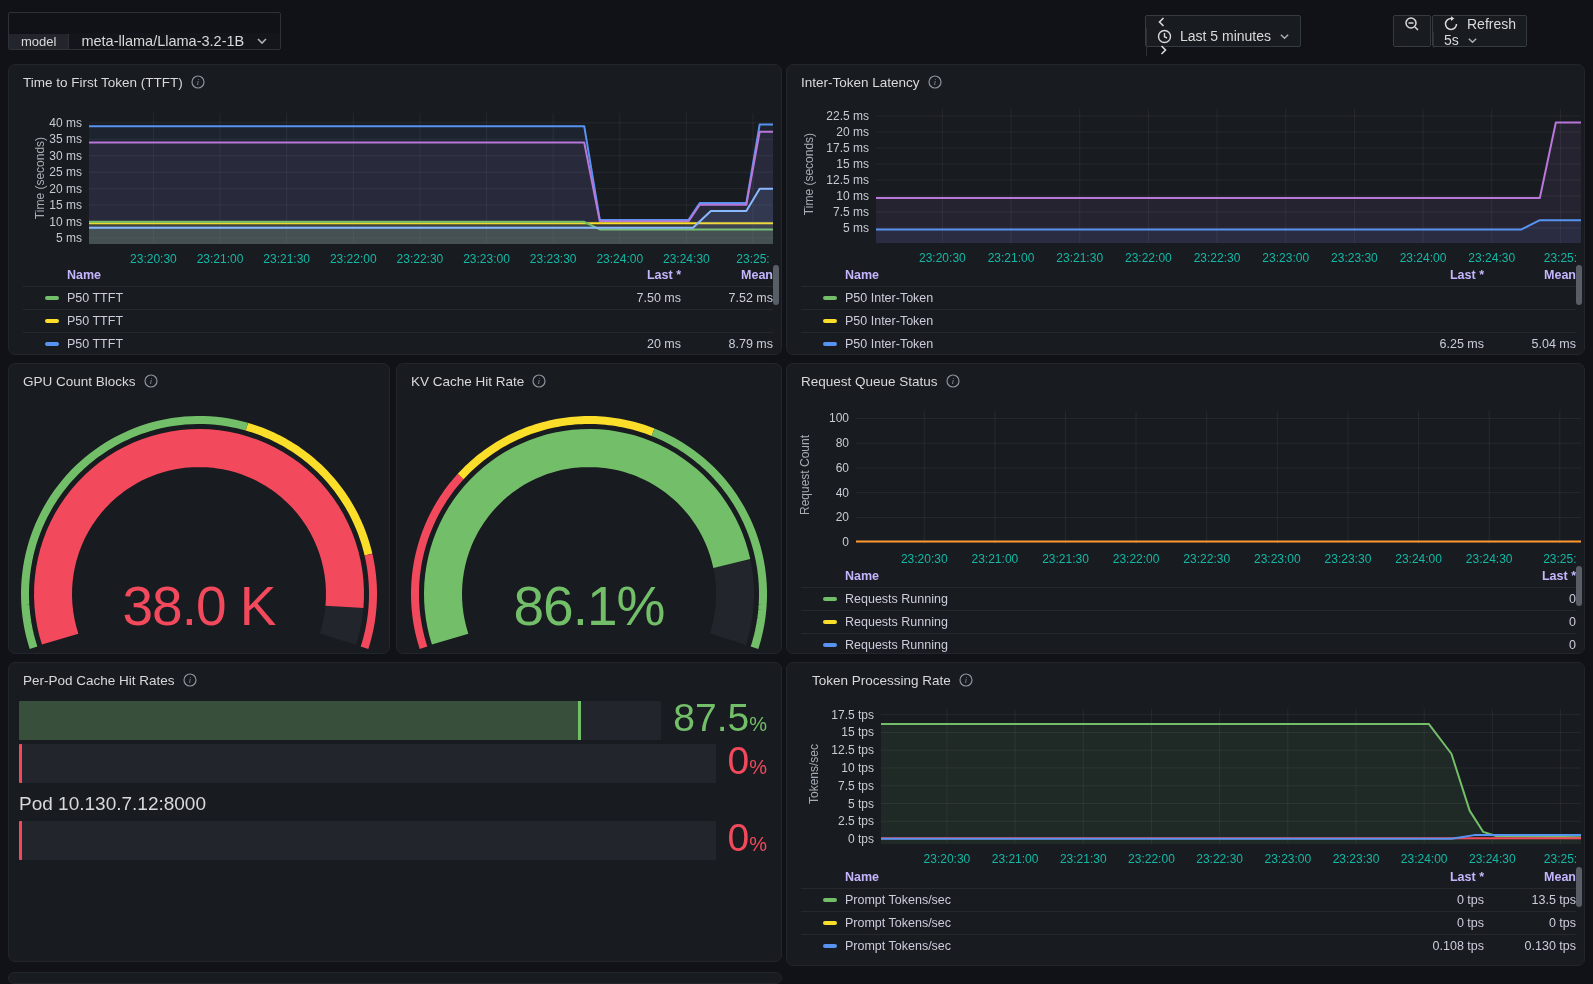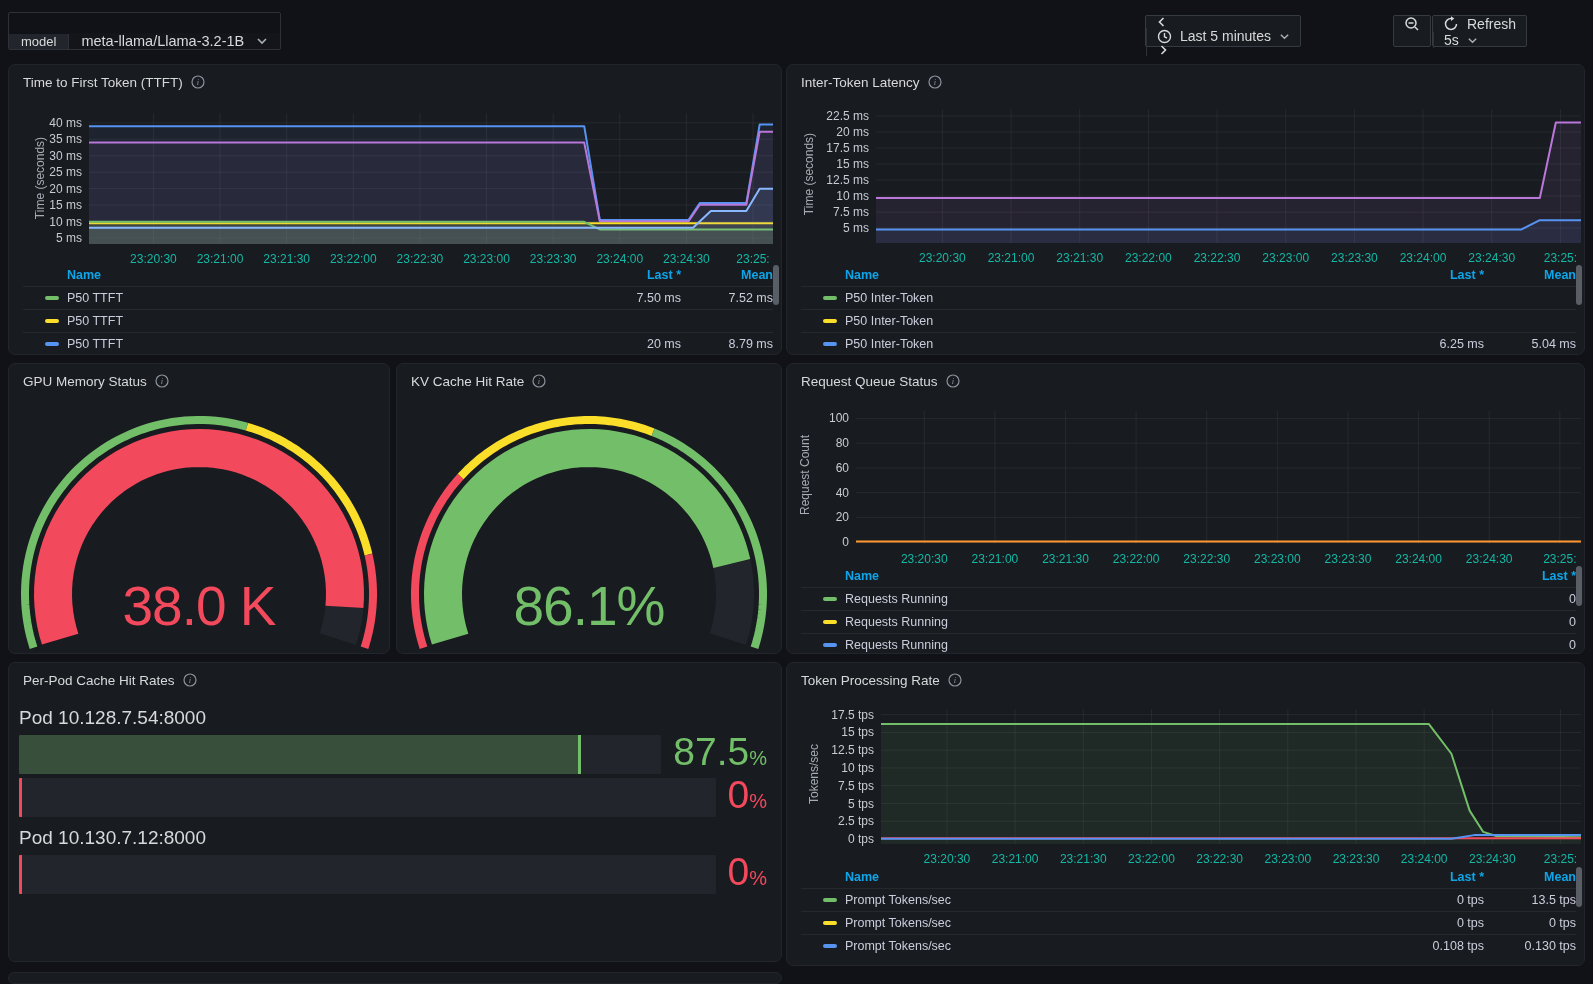--- a/index.html
+++ b/index.html
@@ -26,21 +26,21 @@
   .panel-title { font-size:13.5px; font-weight:500; color:#d8d9da; cursor:pointer; white-space:nowrap; }
   .info-icon { color:#8d939e; }
   
   .ylabel { position:absolute; font-size:12px; color:#a6adb6; transform:rotate(-90deg); transform-origin:center; white-space:nowrap; }
   .plot { position:absolute; }
   .plot svg { position:absolute; left:0; top:0; width:100%; height:100%; overflow:visible; }
   .ytick { position:absolute; right:calc(100% + 7px); font-size:12px; color:#c7ccd4; white-space:nowrap; transform:translateY(-50%); }
   .xtick { position:absolute; top:calc(100% + 8px); font-size:12px; color:#14b8a6; white-space:nowrap; transform:translateX(-50%); }
   .legend { position:absolute; left:14px; right:8px; }
   .lg-head, .lg-row { display:flex; align-items:center; height:23px; font-size:12.5px; }
-  .lg-head { color:#0ea5e9; font-weight:600; }
+  .lg-head { color:#c4b5fd; font-weight:600; }
   .lg-row { border-top:1px solid rgba(204,204,220,0.08); color:#ccccdc; cursor:pointer; }
   .lg-swatch { width:14px; height:4px; border-radius:2px; margin:0 8px 0 22px; flex:none; }
   .lg-head .lg-swatch { background:transparent !important; }
   .lg-name { flex:1; white-space:nowrap; overflow:hidden; }
   .lg-val { width:105px; text-align:right; white-space:nowrap; }
   .lg-val.mean { width:92px; }
   .lg-scroll { position:absolute; right:-6px; top:2px; width:6px; height:40px; background:#585d66; border-radius:3px; }
   
   .gauge { position:absolute; left:0; right:0; top:28px; bottom:0; }
   .gauge svg { position:absolute; left:0; top:0; }
@@ -304,21 +304,21 @@
         <span class="lg-name">P50 Inter-Token</span>
         <span class="lg-val">6.25 ms</span>
         <span class="lg-val mean">5.04 ms</span>
       </div>
       <div class="lg-scroll"></div>
     </div>
 </div>
 
 <div class="panel" style="left:8px;top:363px;width:382px;height:291px;">
   <div class="panel-header">
-    <span class="panel-title">GPU Memory Status</span>
+    <span class="panel-title">GPU Count Blocks</span>
     <span class="icon info-icon">
       <svg width="14" height="14" viewBox="0 0 14 14">
           <circle cx="7" cy="7" r="6" fill="none" stroke="#8d939e" stroke-width="1.2"></circle>
           <text x="7" y="10" font-size="8.5" text-anchor="middle" fill="#8d939e" font-family="Liberation Serif,serif" font-style="italic">i</text>
         </svg>
     </span>
   </div>
   <div class="gauge">
       <svg width="380" height="263" viewBox="0 0 380 263">
         <polyline points="24.52,255.77 22.68,249.77 21.07,243.70 19.68,237.58 18.51,231.42 17.56,225.22 16.83,218.98 16.33,212.73 16.06,206.46 16.01,200.19 16.19,193.91 16.59,187.65 17.22,181.41 18.08,175.19 19.16,169.01 20.46,162.87 21.98,156.78 23.72,150.75 25.67,144.79 27.84,138.90 30.22,133.10 32.81,127.38 35.61,121.76 38.60,116.25 41.79,110.84 45.17,105.56 48.74,100.40 52.50,95.37 56.43,90.48 60.54,85.74 64.82,81.15 69.26,76.71 73.85,72.44 78.60,68.34 83.49,64.41 88.52,60.65 93.69,57.09 98.97,53.71 104.38,50.52 109.90,47.53 115.52,44.75 121.24,42.16 127.05,39.79 132.94,37.62 138.90,35.67 144.93,33.94 151.02,32.42 157.16,31.13 163.34,30.05 169.56,29.20 175.80,28.58 182.07,28.18 188.34,28.01 194.61,28.06 200.88,28.34 207.14,28.85 213.37,29.58 219.57,30.53 225.73,31.71 231.85,33.11 237.91,34.73" fill="none" stroke="#73BF69" stroke-width="8"></polyline>
@@ -430,21 +430,20 @@
   <div class="panel-header">
     <span class="panel-title">Per-Pod Cache Hit Rates</span>
     <span class="icon info-icon">
       <svg width="14" height="14" viewBox="0 0 14 14">
           <circle cx="7" cy="7" r="6" fill="none" stroke="#8d939e" stroke-width="1.2"></circle>
           <text x="7" y="10" font-size="8.5" text-anchor="middle" fill="#8d939e" font-family="Liberation Serif,serif" font-style="italic">i</text>
         </svg>
     </span>
   </div>
   <div class="pods">
-      <div class="pod-label">Pod 10.128.7.54:8000</div>
       <div class="pod-bar-row">
         <div class="pod-track">
           <div class="pod-fill" style="width: 87.5%; background: rgba(115, 191, 105, 0.28);"></div>
           <div class="pod-edge" style="left: calc(87.5% - 3px); background: rgb(115, 191, 105);"></div>
         </div>
         <div class="pod-value" style="color: rgb(115, 191, 105);"><span>87.5</span><span class="pod-unit">%</span></div>
       </div>
       <div class="pod-bar-row">
         <div class="pod-track">
           <div class="pod-fill" style="width: 0%; background: rgba(242, 73, 92, 0.28);"></div>
@@ -456,21 +455,21 @@
       <div class="pod-bar-row">
         <div class="pod-track">
           <div class="pod-fill" style="width: 0%; background: rgba(242, 73, 92, 0.28);"></div>
           <div class="pod-edge" style="left: calc(0% + 0px); background: rgb(242, 73, 92);"></div>
         </div>
         <div class="pod-value" style="color: rgb(242, 73, 92);"><span>0</span><span class="pod-unit">%</span></div>
       </div>
     </div>
 </div>
 
-<div class="panel" style="left:786px;top:662px;width:799px;height:304px;">
+<div class="panel" style="left:786px;top:662px;width:799px;height:304px;padding-left:11px;">
   <div class="panel-header">
     <span class="panel-title">Token Processing Rate</span>
     <span class="icon info-icon">
       <svg width="14" height="14" viewBox="0 0 14 14">
           <circle cx="7" cy="7" r="6" fill="none" stroke="#8d939e" stroke-width="1.2"></circle>
           <text x="7" y="10" font-size="8.5" text-anchor="middle" fill="#8d939e" font-family="Liberation Serif,serif" font-style="italic">i</text>
         </svg>
     </span>
   </div>
   <div class="ylabel" style="left:-28px;top:104px;width:110px;text-align:center;">Tokens/sec</div>

